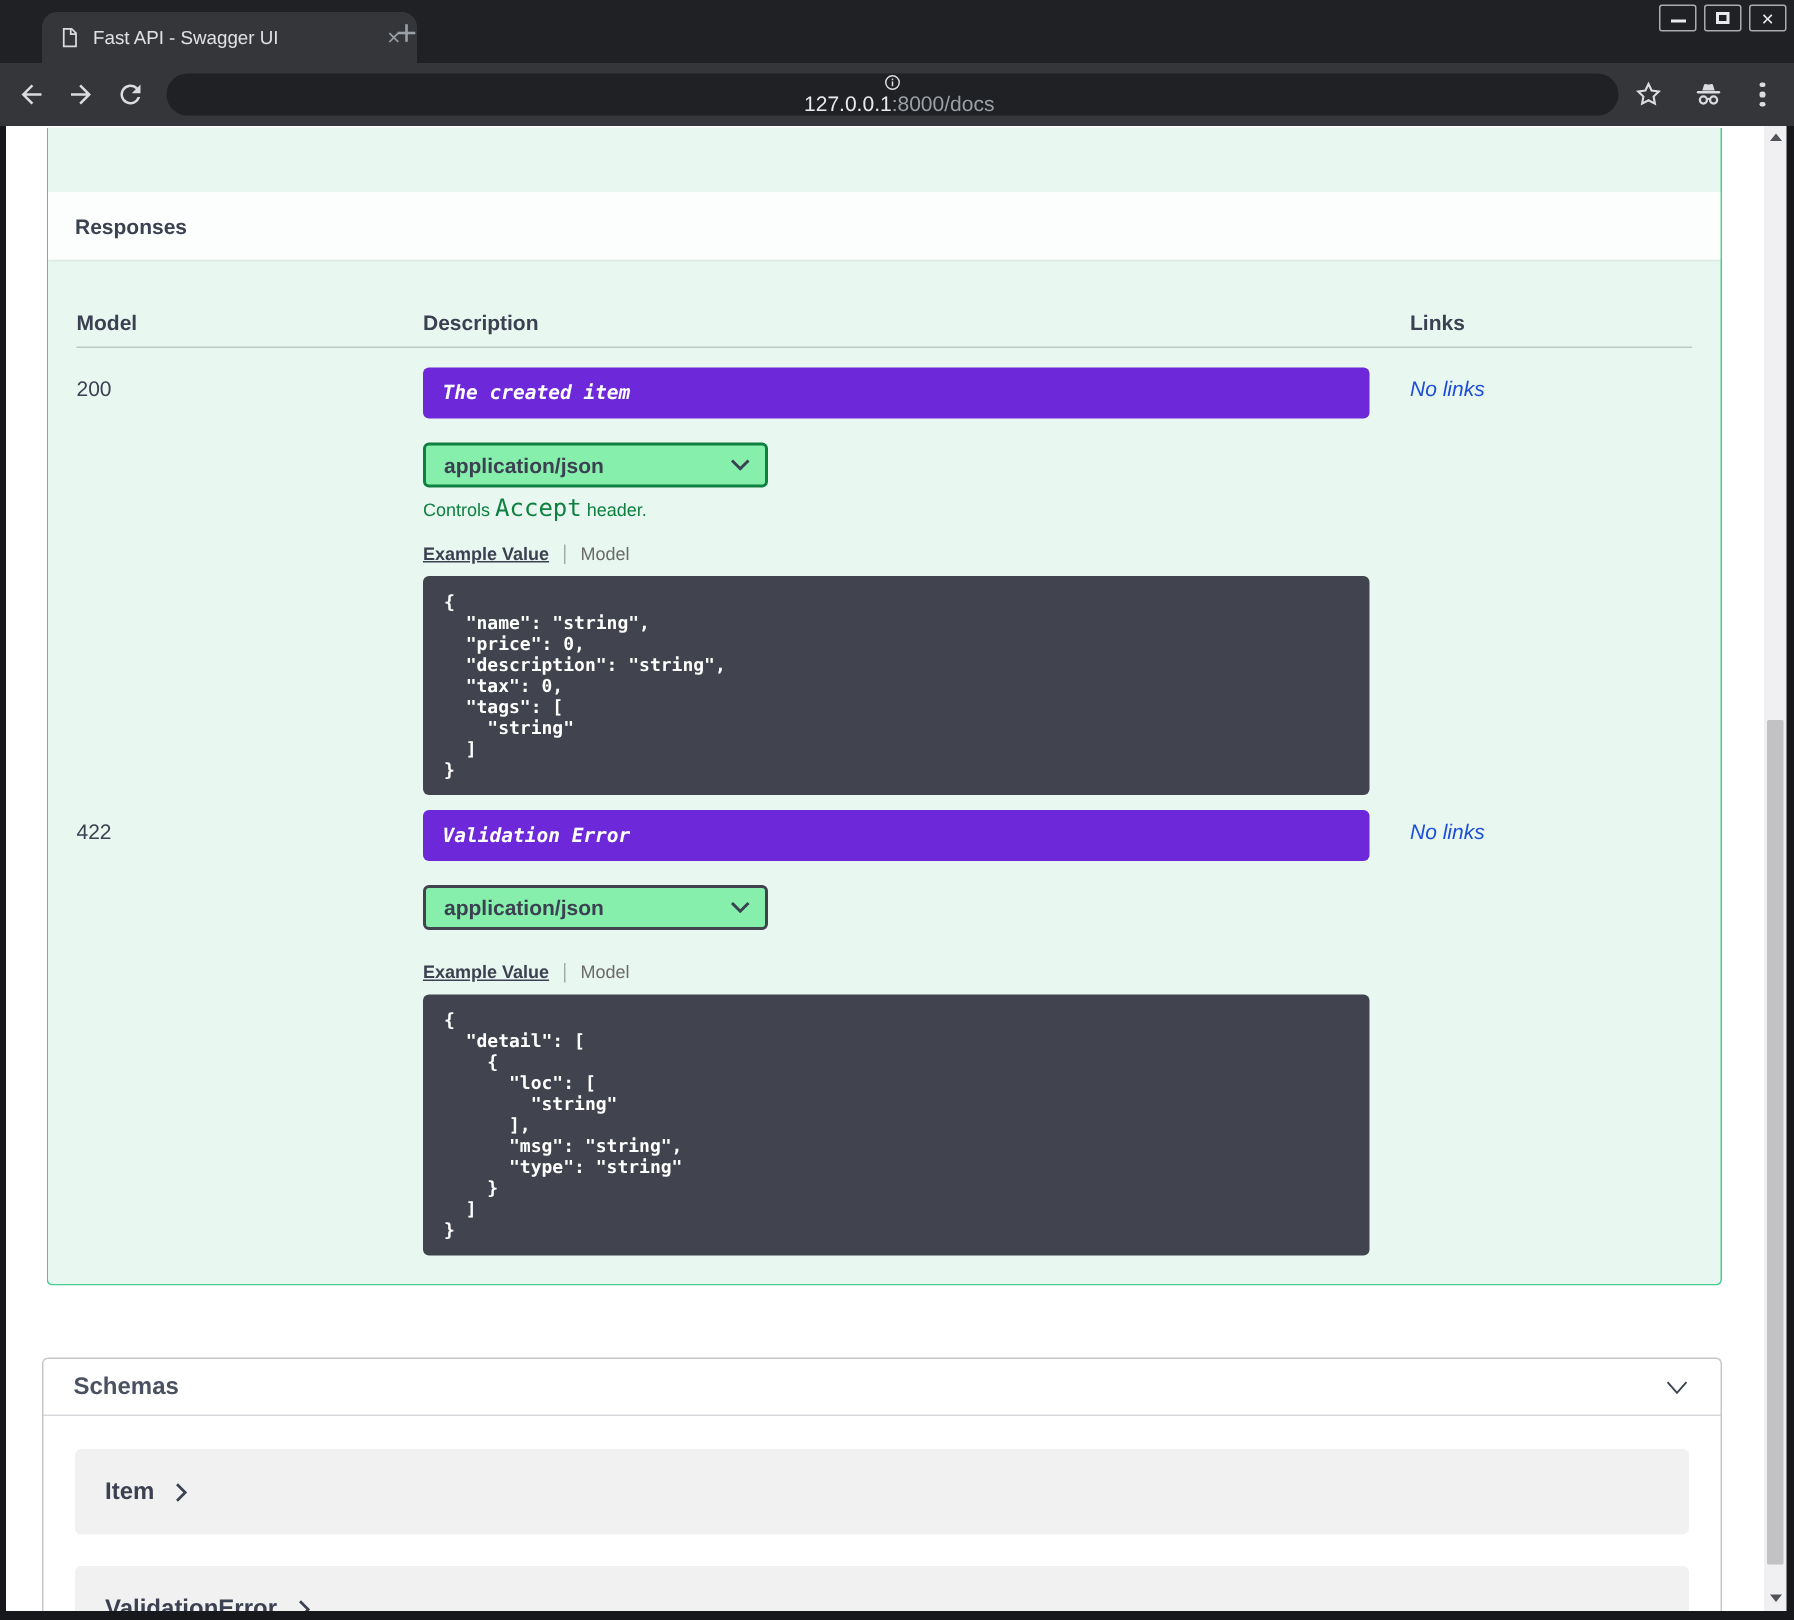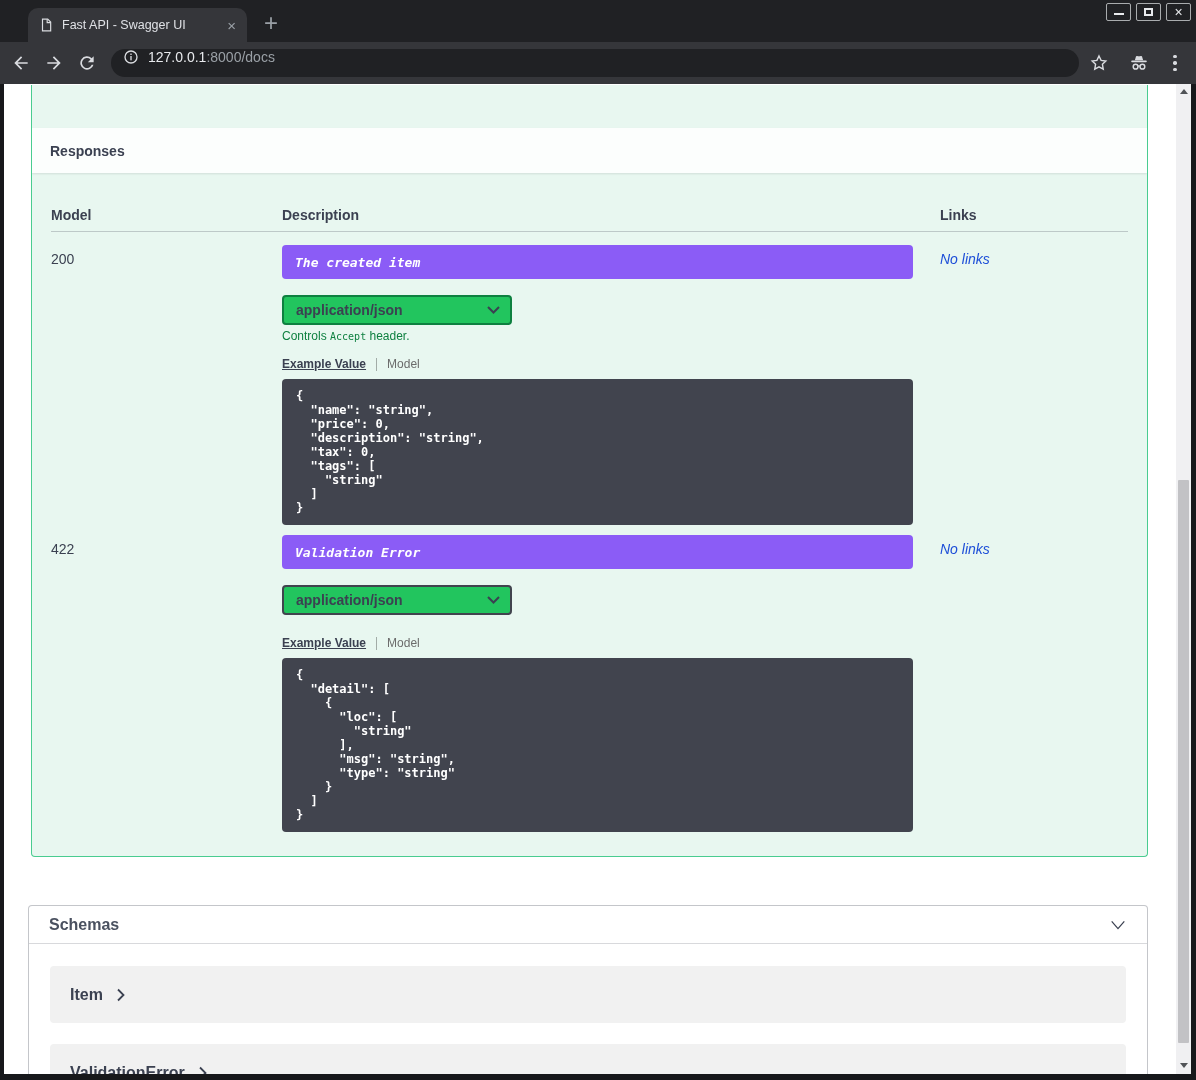--- a/index.html
+++ b/index.html
@@ -6,39 +6,39 @@
   html,body { margin:0; padding:0; }
   body {
     width:1196px; height:1080px; position:relative; overflow:hidden;
     background:#17181b;
     font-family:"Liberation Sans", sans-serif;
     -webkit-font-smoothing:antialiased;
   }
   
   .titlebar { position:absolute; left:0; top:0; width:1196px; height:42px; background:#202124; }
   .tab {
-    position:absolute; left:28px; top:8px; width:219px; height:34px;
+    position:absolute; left:28px; top:8px; width:250px; height:34px;
     background:#35363a; border-radius:10px 10px 0 0;
     display:flex; align-items:center; padding:0 8px 0 11px;
   }
   .tab-title { flex:1; font-size:12.5px; color:#dfe1e5; margin-left:9px; white-space:nowrap; overflow:hidden; }
   .tab-close { color:#9aa0a6; font-size:15px; line-height:15px; padding:0 3px; cursor:default; }
   .new-tab { position:absolute; left:258px; top:11px; width:26px; height:26px; color:#9aa0a6;
     font-size:24px; line-height:24px; text-align:center; font-weight:300; }
   .win-controls { position:absolute; right:5px; top:3px; display:flex; }
   .winbtn { width:25px; height:18px; border:1px solid #a9acae; border-radius:2px; margin-left:5px;
     display:flex; align-items:center; justify-content:center; color:#e8eaed; }
   .winbtn .bar { width:10px; height:0; border-top:2px solid #e8eaed; margin-top:4px; }
   .winbtn .box { width:9px; height:8px; border:2px solid #e8eaed; }
   .winbtn .x { font-size:14px; line-height:14px; }
   .toolbar { position:absolute; left:0; top:42px; width:1196px; height:42px; background:#35363a;
     display:flex; align-items:center; }
   .navbtn { width:24px; height:24px; margin-left:9px; display:flex; align-items:center; justify-content:center; }
   .omnibox { margin-left:12px; width:968px; height:28px; border-radius:14px; background:#202124;
-    display:flex; padding:0 12px; }
+    display:flex; align-items:center; padding:0 12px;flex-direction:column; }
   .url { margin-left:9px; font-size:14px; white-space:nowrap; }
   .url-host { color:#e8eaed; }
   .url-rest { color:#9aa0a6; }
   .tool-icon { width:24px; height:24px; display:flex; align-items:center; justify-content:center; }
   .star { margin-left:8px; }
   .incog { margin-left:16px; }
   .menu-dots { margin-left:12px; display:flex; flex-direction:column; align-items:center; justify-content:center; }
   .menu-dots i { width:3.5px; height:3.5px; border-radius:50%; background:#dadce0; margin:1.6px 0; }
 
   
@@ -63,35 +63,35 @@
     display:grid; grid-template-columns:231px 658px 188px;
     padding:34px 0 8px; border-bottom:1px solid rgba(59,65,81,0.25);
     font-size:14px; font-weight:bold; color:#3b4151;
   }
   .rt-row { display:grid; grid-template-columns:231px 658px 188px; }
   .row-200 { padding-top:13px; }
   .row-422 { padding-top:10px; }
   .cell-code { padding-top:6px; font-size:14px; color:#3b4151; }
   .cell-links { padding-top:6px; font-size:14px; font-style:italic; color:#1d4ed8; }
   .desc-box {
-    width:631px; height:34px; background:#8b5cf6; border-radius:4px;
+    width:631px; height:34px; background:#6d28d9; border-radius:4px;
     display:flex; align-items:center; padding:0 13px;
     color:#ffffff; font-family:"DejaVu Sans Mono", monospace;
     font-size:13px; font-style:italic; font-weight:bold;
   }
   .mt-select {
-    margin-top:16px; width:230px; height:30px; background:#22c55e;
+    margin-top:16px; width:230px; height:30px; background:#86efac;
     border:2px solid #41444e; border-radius:4px;
     display:flex; align-items:center; justify-content:space-between;
     padding:0 10px 0 12px;
     font-size:14px; font-weight:bold; color:#3b4151;
   }
   .mt-select.accept { border-color:#0e8040; }
   .accept-note { margin-top:4px; font-size:12px; color:#0e8040; }
-  .accept-note code { font-family:"DejaVu Sans Mono", monospace; font-size:10px;text-align:center; }
+  .accept-note code { font-family:"DejaVu Sans Mono", monospace; font-size:16px;text-align:center; }
   .ev-tabs { display:flex; align-items:center; height:18px; font-size:12px; }
   .ev-tabs.mt12 { margin-top:12px; }
   .ev-tabs.mt19 { margin-top:19px; }
   .tab-example { font-weight:bold; color:#3b4151;text-decoration:underline; }
   .tab-sep { width:1px; height:13px; background:rgba(0,0,0,0.3); margin:0 10px; }
   .tab-model { color:#6b6b6b; }
   .code-block {
     margin:6px 0 0 0; width:631px; background:#41444e; border-radius:4px;
     padding:10px 14px; color:#ffffff; white-space:pre;
     font-family:"DejaVu Sans Mono", monospace; font-size:12px; line-height:14px; font-weight:bold;

